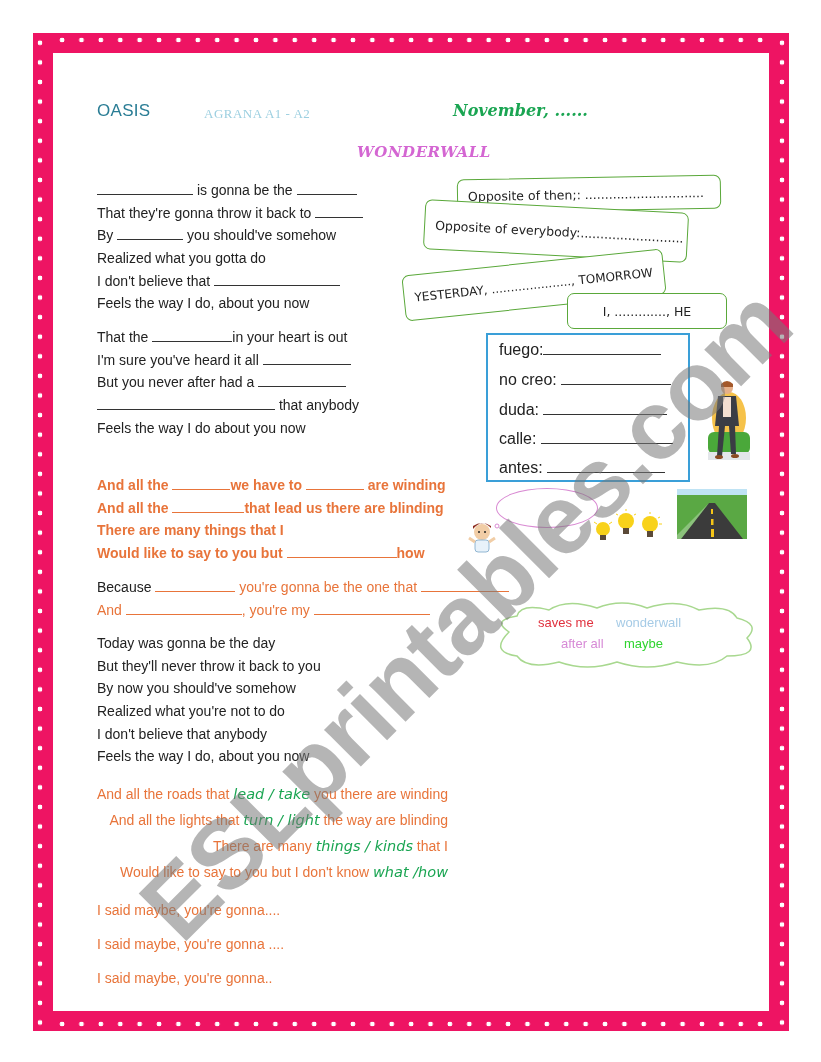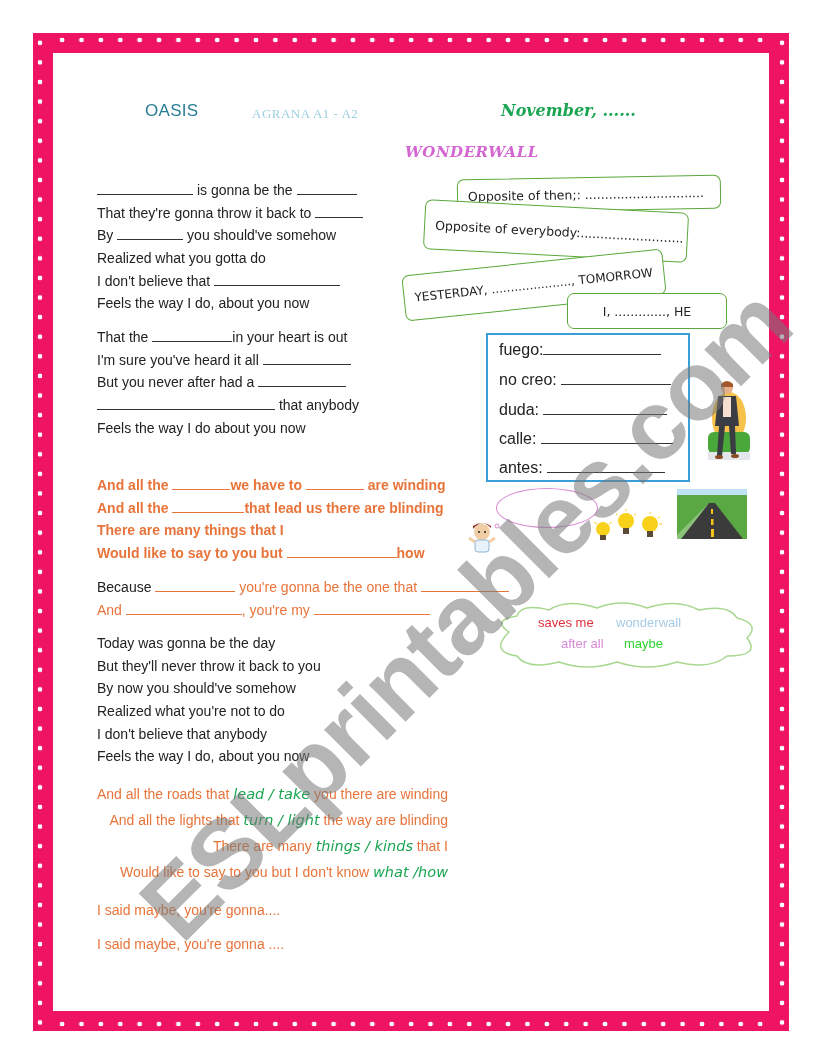--- a/index.html
+++ b/index.html
@@ -19,21 +19,21 @@
   .edge.left{left:0;background-image:
       radial-gradient(circle at 35% 50%, #fff 2.2px, transparent 2.6px),
       conic-gradient(from 60deg at 100% 50%, #fff 0 60deg, transparent 60deg 360deg);
       background-size:20px 19.6px;}
   .edge.right{right:0;background-image:
       radial-gradient(circle at 65% 50%, #fff 2.2px, transparent 2.6px),
       conic-gradient(from 240deg at 0% 50%, #fff 0 60deg, transparent 60deg 360deg);
       background-size:20px 19.6px;}
   .inner{position:absolute;left:53px;top:53px;width:716px;height:958px;background:#fff;}
 
-  .abs{position:absolute;white-space:nowrap;margin-left:48px;}
+  .abs{position:absolute;white-space:nowrap;}
   .oasis{left:97px;top:101px;font-size:17px;color:#2a7d95;letter-spacing:0.3px;}
   .level{left:204px;top:106px;font-size:13px;color:#9ccfe0;font-family:"Liberation Serif",serif;letter-spacing:0.5px;}
   .date{left:453px;top:101px;font-size:16px;color:#1aa552;font-weight:bold;font-family:"DejaVu Serif",serif;font-style:italic;}
   .title{left:357px;top:143px;font-size:15px;color:#d466d2;font-weight:bold;font-family:"DejaVu Serif",serif;font-style:italic;letter-spacing:0.5px;}
 
   .lyric{position:absolute;left:97px;font-size:14px;line-height:22.7px;color:#222;white-space:nowrap;}
   .lyric div{height:22.7px;}
   .orange{color:#e8743a;}
   .green-it{color:#1aa552;font-style:italic;font-family:"DejaVu Sans",sans-serif;font-size:14.5px;}
   .blank{display:inline-block;border-bottom:1px solid #333;height:12px;vertical-align:baseline;}
@@ -108,20 +108,21 @@
 <div class="lyric orange" style="top:781px;line-height:26px;text-align:right;">
   <div style="height:26px"><span>And all the roads that </span><span class="green-it">lead / take</span><span>  you there are winding</span></div>
   <div style="height:26px"><span>And all the lights that  </span><span class="green-it">turn  / light</span><span> the way are blinding</span></div>
   <div style="height:26px"><span>There are many   </span><span class="green-it">things / kinds</span><span> that I</span></div>
   <div style="height:26px"><span>Would like to say to you but I don't know  </span><span class="green-it">what  /how</span></div>
 </div>
 
 <div class="lyric orange" style="top:893px;line-height:34px;">
   <div style="height:34px">I said maybe, you're gonna....</div>
   <div style="height:34px">I said maybe, you're gonna ....</div>
+  <div style="height:34px">I said maybe, you're gonna..</div>
 </div>
 
 <div class="greenbox" style="left:457px;top:177px;width:264px;height:34px;transform:rotate(-1deg);">
     <span>Opposite of then;: ..............................</span>
   </div>
 <div class="greenbox" style="left:424px;top:206px;width:264px;height:50px;transform:rotate(3deg);">
     <span>Opposite of everybody:..........................</span>
   </div>
 <div class="greenbox" style="left:403px;top:262px;width:262px;height:46px;transform:rotate(-6deg);font-size:12px;">
     <span>YESTERDAY, ....................., TOMORROW</span>

